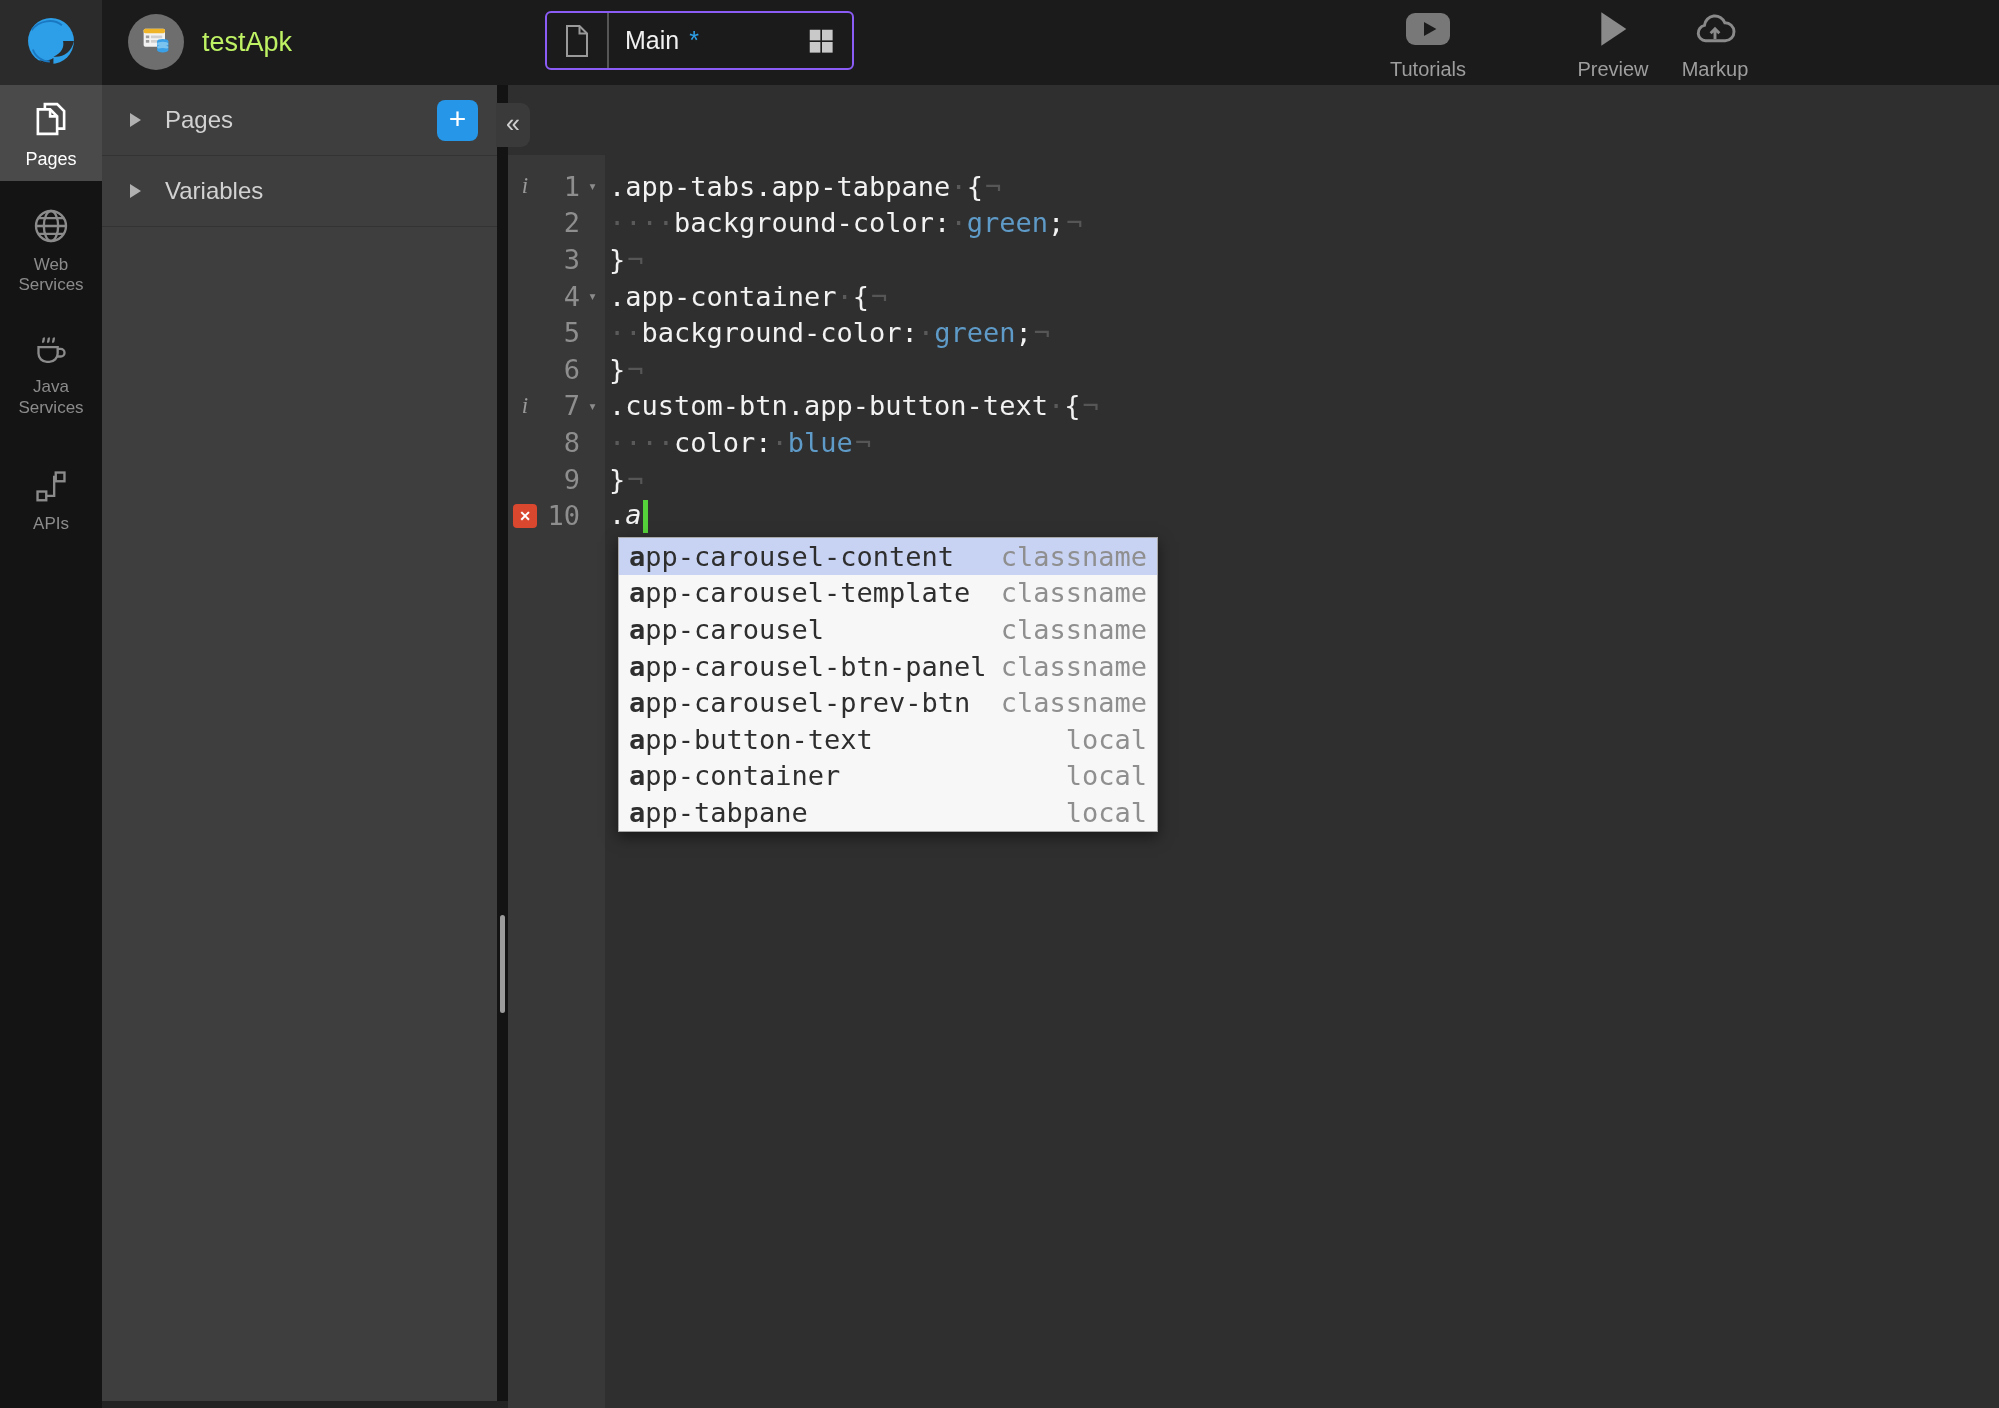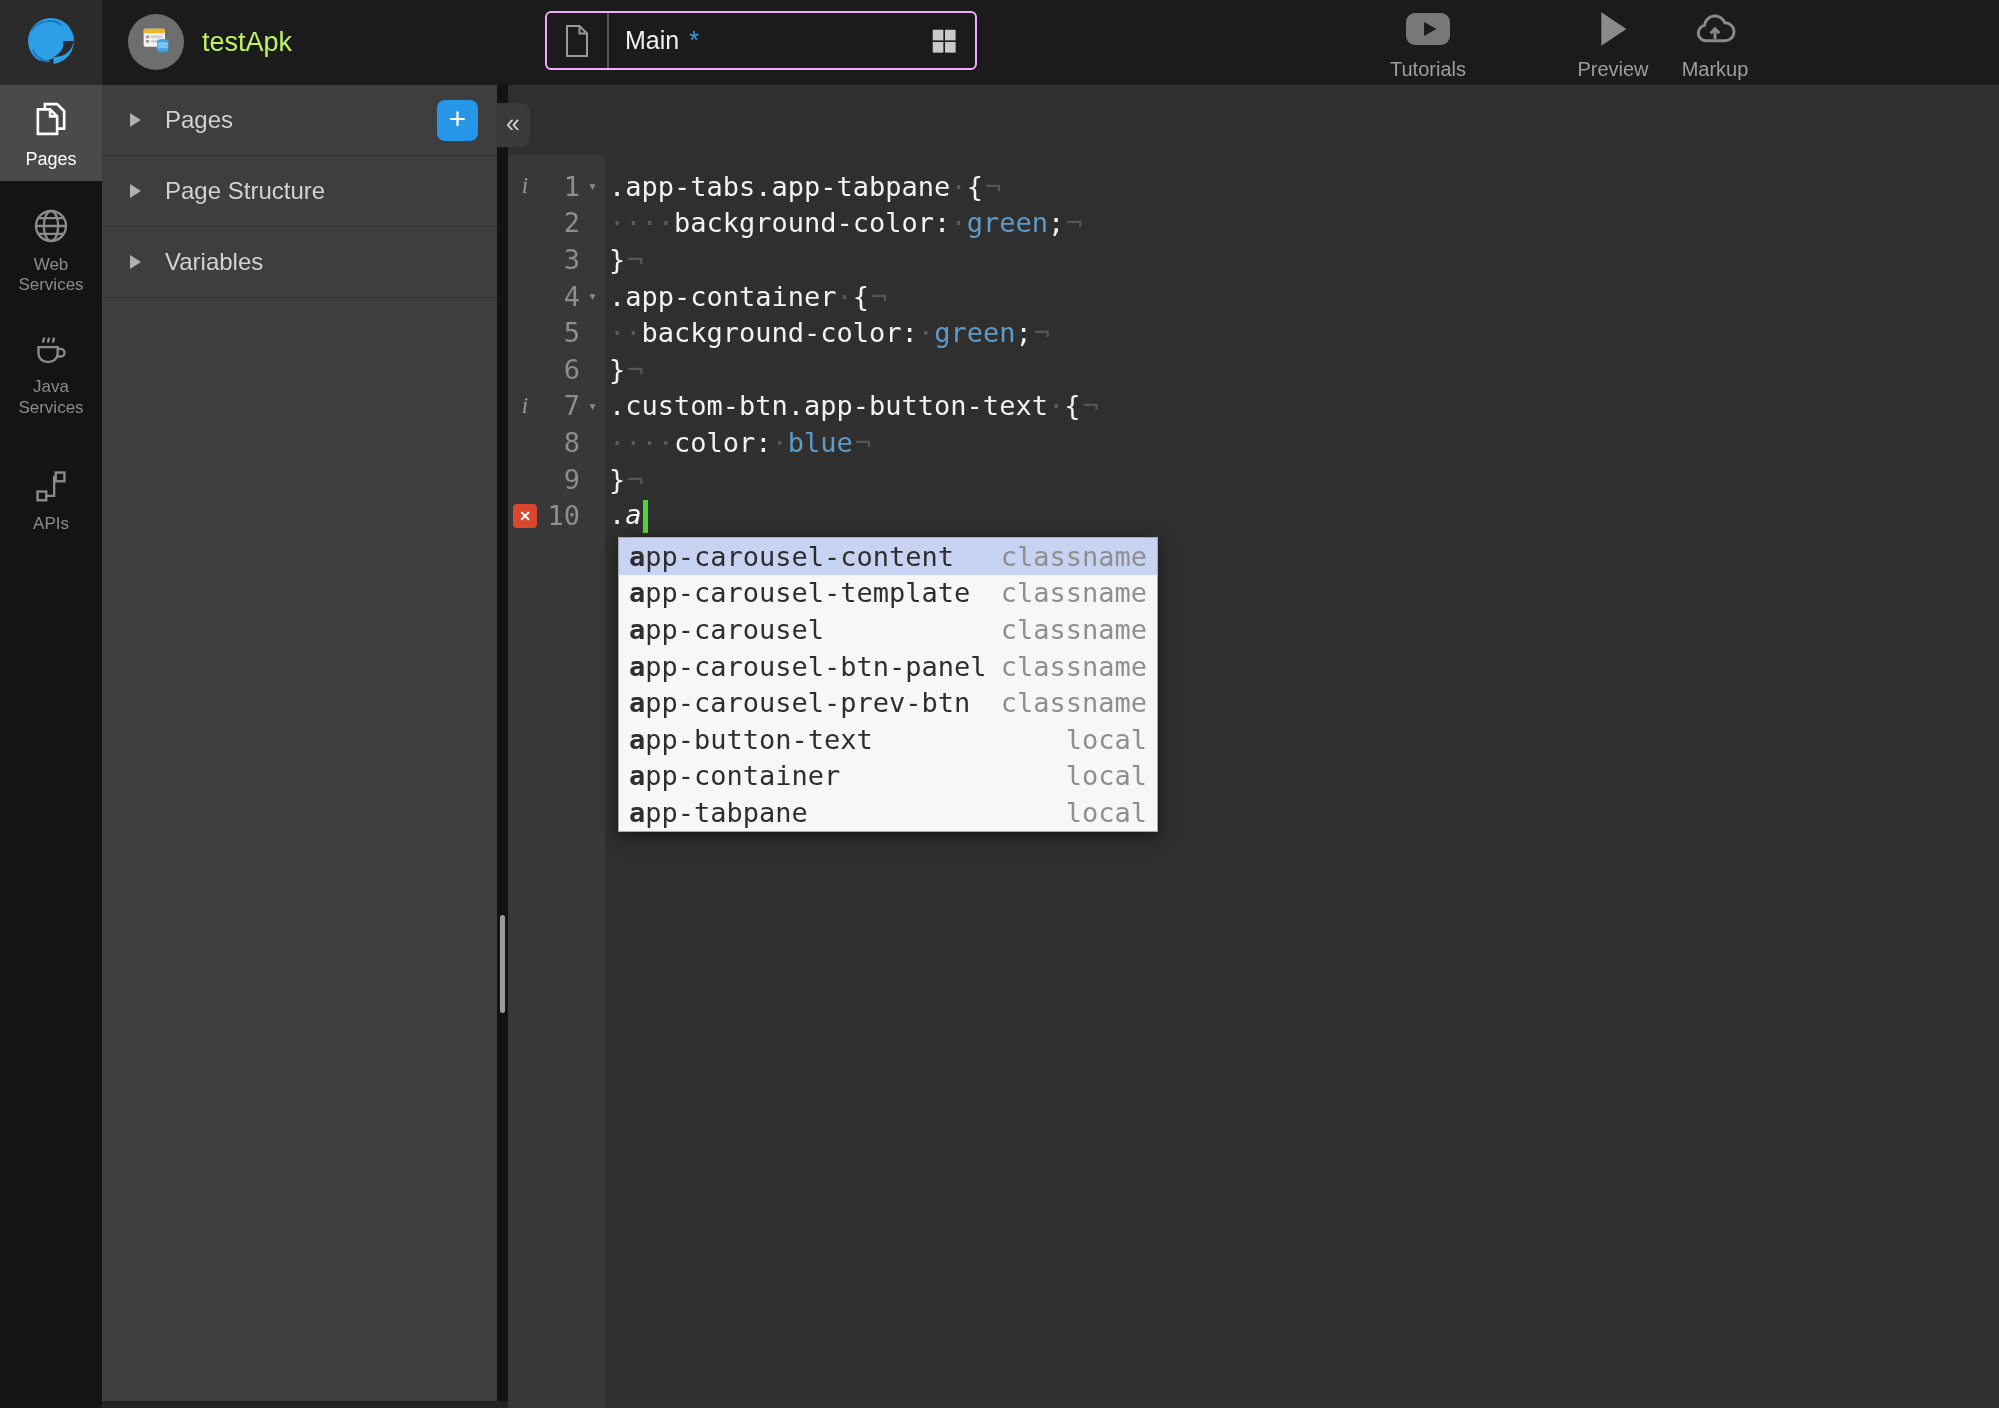--- a/index.html
+++ b/index.html
@@ -8,21 +8,21 @@
   .mono{font-family:"DejaVu Sans Mono",monospace;}
 
   
   #topbar{position:absolute;left:0;top:0;width:1999px;height:85px;background:#1b1b1b;}
   #logo-box{position:absolute;left:0;top:0;width:102px;height:85px;background:#2b2b2b;
             display:flex;align-items:center;justify-content:center;}
   #app-icon{position:absolute;left:128px;top:14px;width:56px;height:56px;border-radius:50%;
             background:#6e6e6e;display:flex;align-items:center;justify-content:center;}
   #app-title{position:absolute;left:202px;top:0;height:85px;display:flex;align-items:center;
              font-size:27px;font-weight:500;color:#bef264;}
-  #page-tab{position:absolute;left:545px;top:11px;width:432px;height:59px;border:2px solid #f0abfc;
+  #page-tab{position:absolute;left:545px;top:11px;width:309px;height:59px;border:2px solid #8b5cf6;
             border-radius:6px;box-sizing:border-box;display:flex;align-items:stretch;justify-content:center;}
   #page-tab .file-cell{width:60px;border-right:2px solid #565656;display:flex;align-items:center;
             justify-content:center;color:#9a9a9a;}
   #page-tab .label-cell{flex:1;display:flex;align-items:center;padding-left:16px;
             font-size:25px;color:#f0f0f0;font-weight:500;}
   #page-tab .dirty{color:#2e9fe6;margin-left:10px;font-size:25px;}
   #page-tab .grid-cell{display:flex;align-items:center;padding-right:16px;}
   .topbar-action{position:absolute;top:8px;width:120px;display:flex;flex-direction:column;
                  align-items:center;gap:8px;cursor:pointer;}
   .topbar-action .ico{height:42px;display:flex;align-items:center;justify-content:center;}
@@ -219,24 +219,20 @@
   </div>
 
   <div id="panel">
     <div class="panel-row">
       <span class="tri"></span>
       <span class="plbl">Pages</span>
       <span class="add-btn">+</span>
     </div>
     <div class="panel-row">
       <span class="tri"></span>
-      <span class="plbl">Page Structure</span>
-    </div>
-    <div class="panel-row">
-      <span class="tri"></span>
       <span class="plbl">Variables</span>
     </div>
   </div>
   <div id="panel-footer"></div>
 
   <div id="divider-strip"></div>
   <div id="scroll-thumb"></div>
   <div id="collapse-btn">«</div>
 
 

